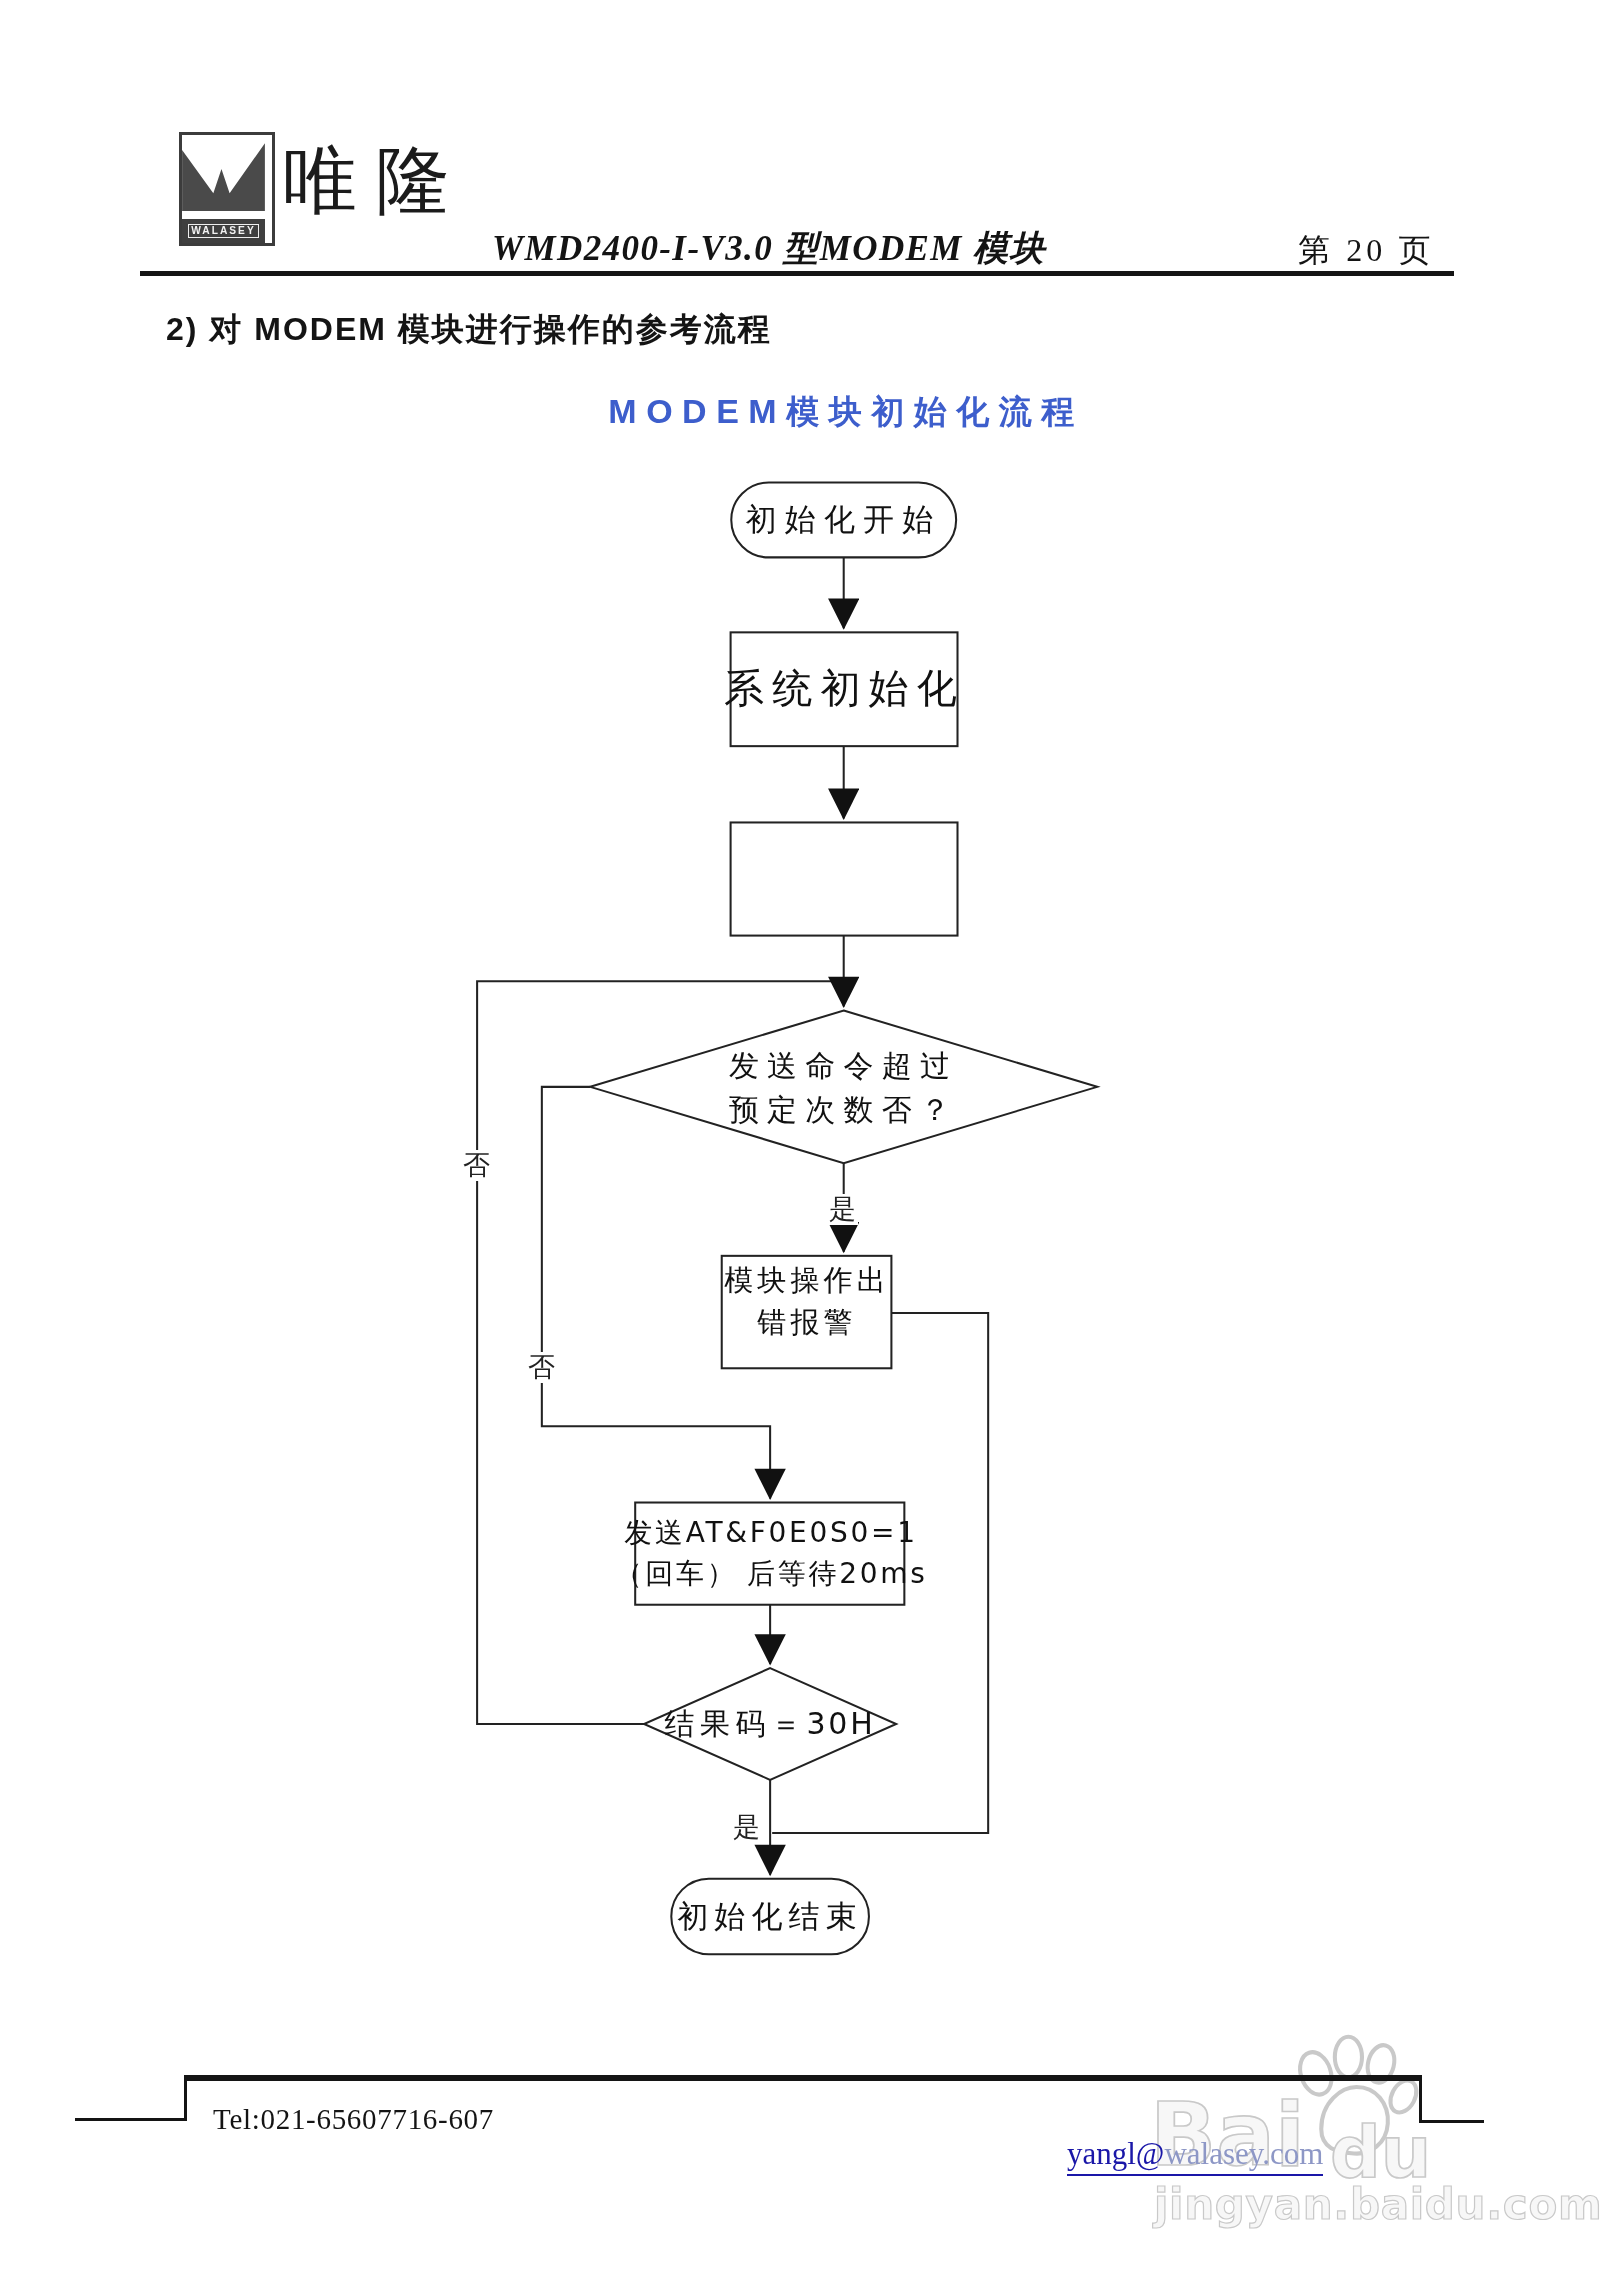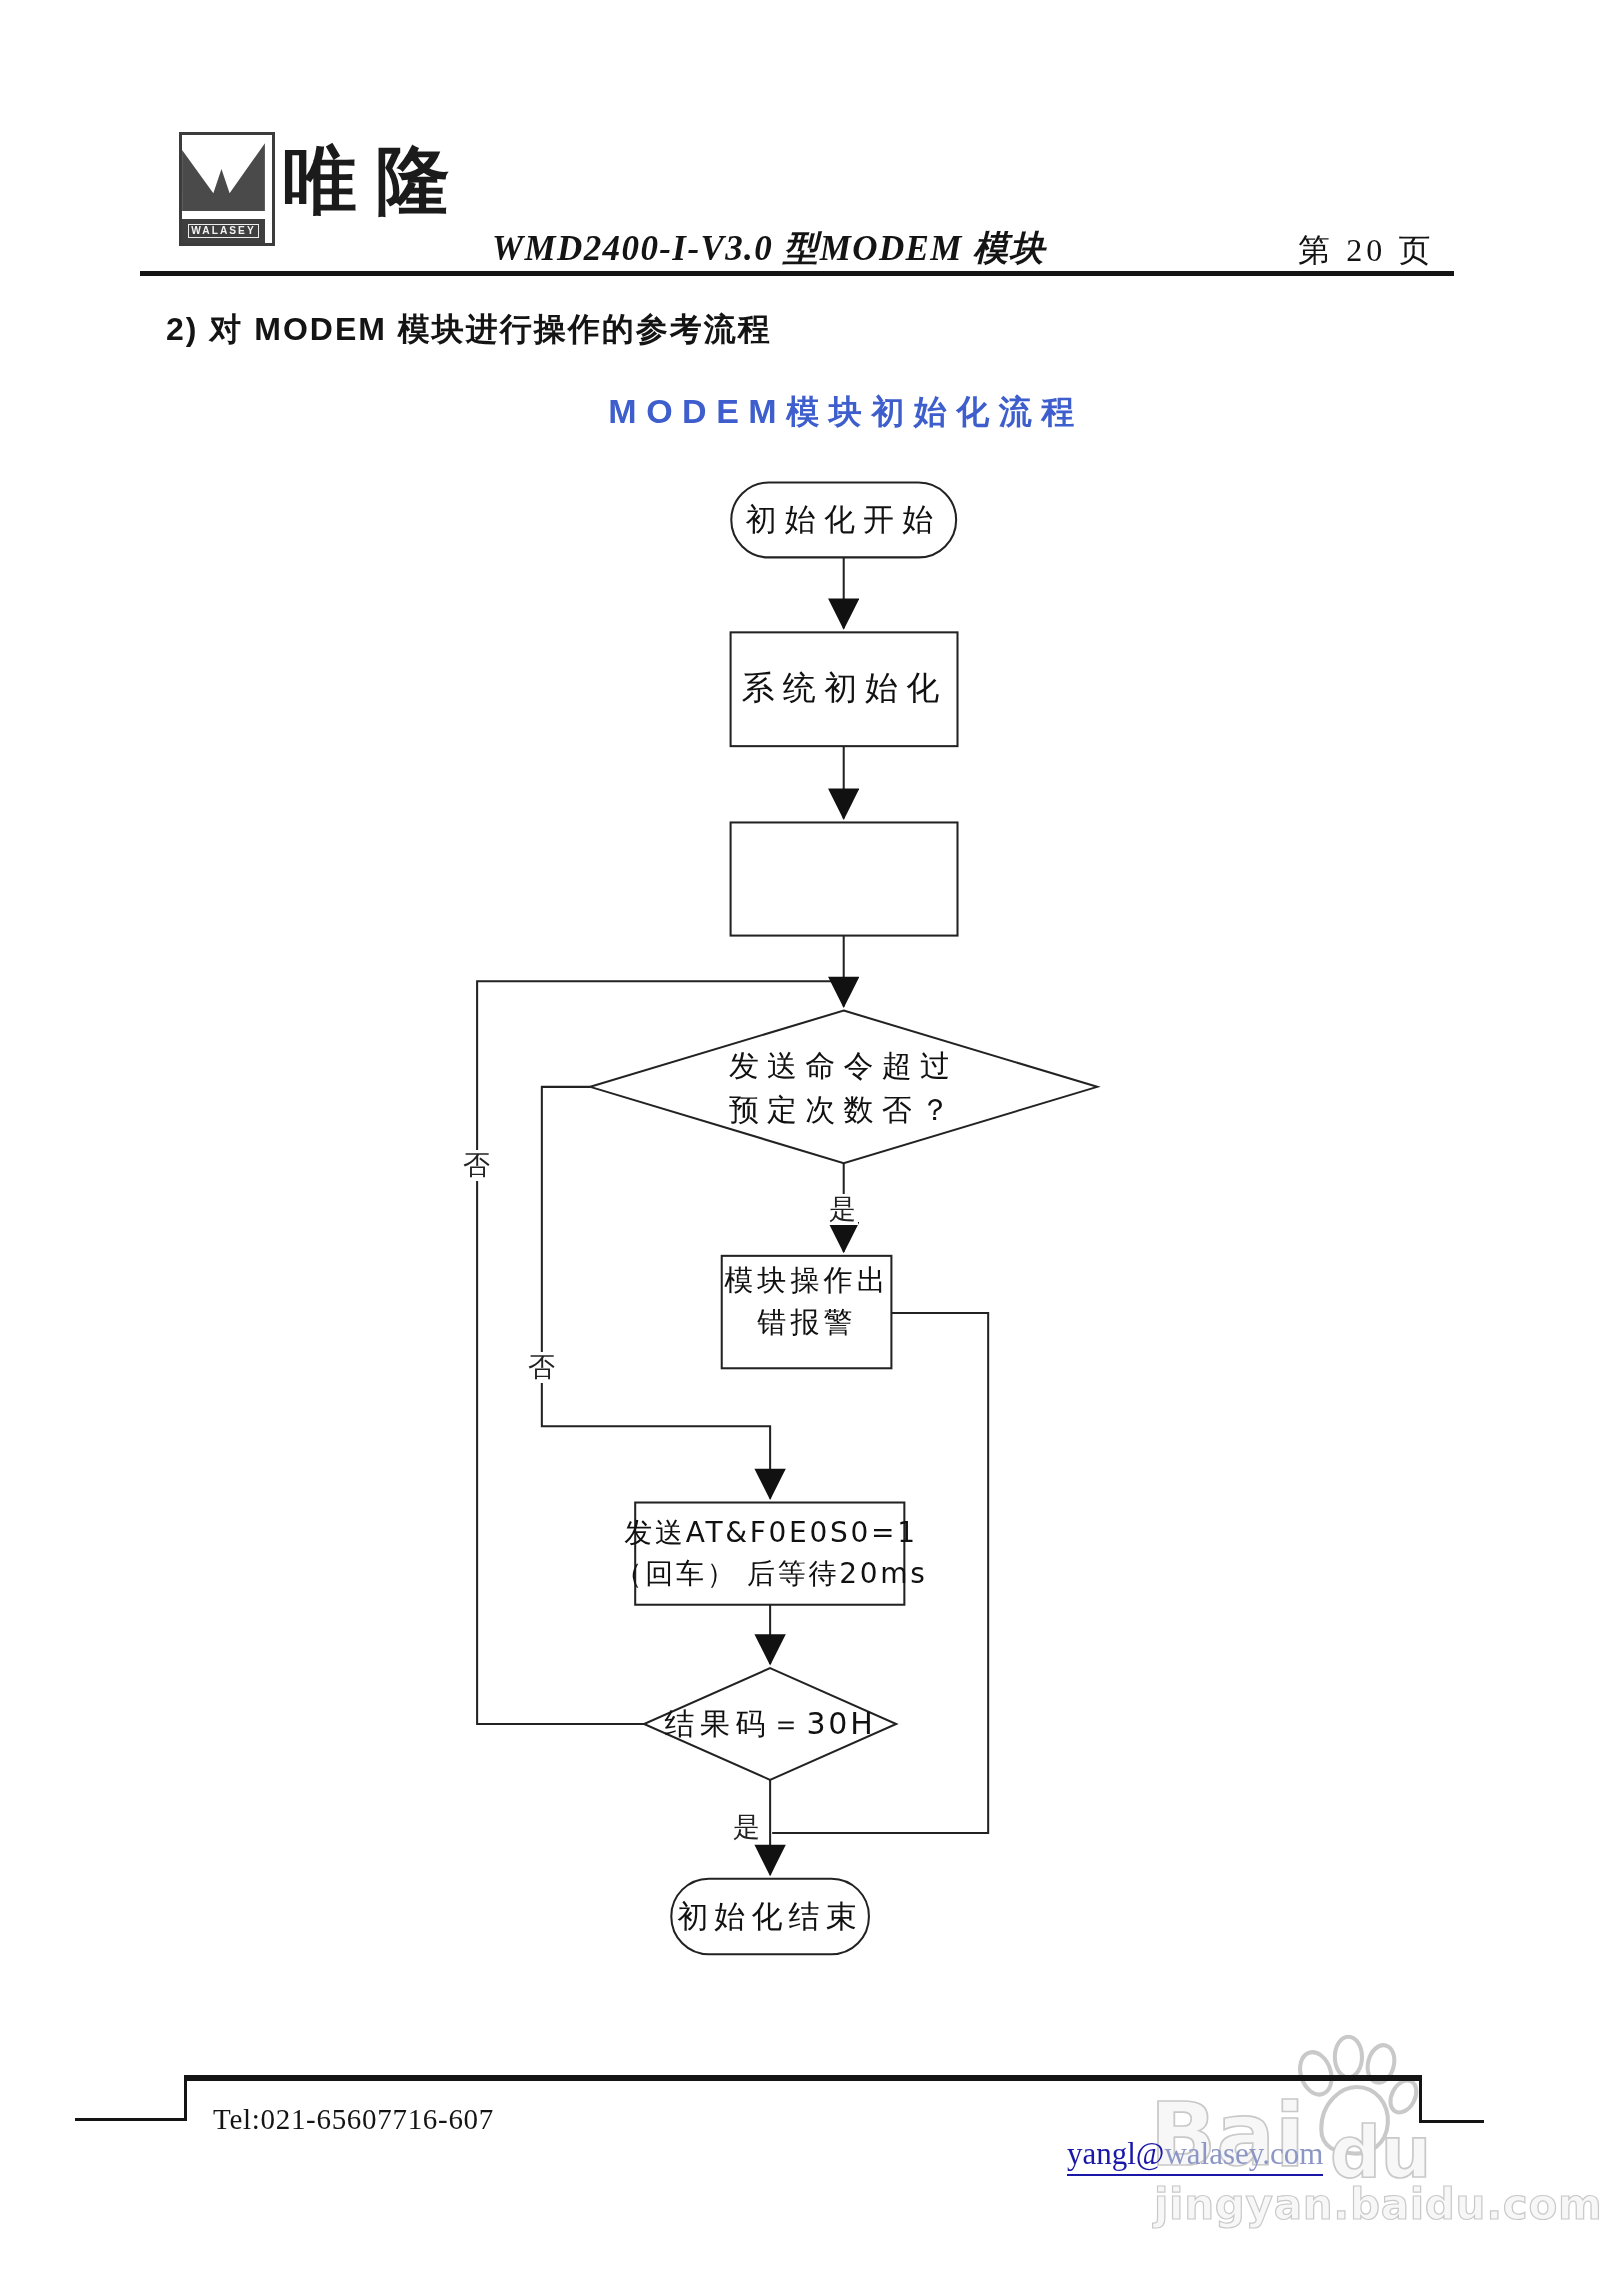--- a/index.html
+++ b/index.html
@@ -8,21 +8,21 @@
   .abs{position:absolute;}
 
   
   .logo-box{left:179px;top:132px;width:90px;height:108px;background:#fff;border:3.4px solid #3c3c3c;}
   .logo-art{position:absolute;left:0;top:0;width:83px;height:76px;}
   .logo-strip{position:absolute;left:0;bottom:0;width:83px;height:24.5px;background:#3f3f3f;
               display:flex;align-items:center;justify-content:center;}
   .logo-strip span{border:0.7px solid #eee;color:#f2f2f2;font-family:"Liberation Sans",sans-serif;
               font-size:10.2px;letter-spacing:2px;padding:0.7px 2.7px;font-weight:700;}
   .logo-cn{left:283px;top:140px;font-family:"Liberation Sans","DejaVu Sans",sans-serif;
-           font-size:74px;font-weight:700;letter-spacing:19px;color:#1b1b1b;line-height:1.1;text-align:right;}
+           font-size:74px;font-weight:400;letter-spacing:19px;color:#1b1b1b;line-height:1.1;text-align:right;}
   .doc-title{left:492px;top:225px;font-size:35px;font-weight:700;font-style:italic;letter-spacing:1.4px;}
   .page-no{left:1298px;top:229px;font-size:32px;letter-spacing:4.1px;}
   .header-rule{left:140px;top:271px;width:1314px;height:4.8px;background:#141414;}
   .section-heading{left:166px;top:308px;font-family:"Liberation Sans","DejaVu Sans",sans-serif;
            font-size:32px;font-weight:700;letter-spacing:2px;}
 
   
   .flow-title{left:846px;top:390px;transform:translateX(-50%);white-space:nowrap;font-weight:700;}
   .flow-title .en{font-family:"Liberation Sans","DejaVu Sans",sans-serif;font-size:34px;letter-spacing:9.5px;}
   .flow-title .zh{font-size:33px;letter-spacing:9.5px;}
@@ -121,21 +121,21 @@
       <rect x="932" y="2205" width="395" height="150" fill="#fff"></rect>
       <polygon points="1130,2448 1315,2530 1130,2612 945,2530" fill="#fff"></polygon>
       <rect x="985" y="2757" width="290" height="111" rx="55" ry="55" fill="#fff"></rect>
     </g>
   </svg>
 
   <div class="abs node-label" style="left:731px;top:483px;width:225px;height:75px;font-size:31px;letter-spacing:8.2px;">
     <div class="row">初始化开始</div>
   </div>
 
-  <div class="abs node-label" style="left:731px;top:632px;width:227px;height:114px;font-size:33px;letter-spacing:8.2px;">
+  <div class="abs node-label" style="left:731px;top:632px;width:227px;height:114px;font-size:40px;letter-spacing:8.2px;">
     <div class="row">系统初始化</div>
   </div>
 
 
   <div class="abs node-label" style="left:590px;top:1011px;width:507px;height:153px;font-size:30px;letter-spacing:8.2px;">
     <div class="row">发送命令超过</div>
     <div class="row">预定次数否？</div>
   </div>
 
   <div class="abs node-label" style="left:722px;top:1256px;width:170px;height:90px;font-size:29px;letter-spacing:4.1px;">

